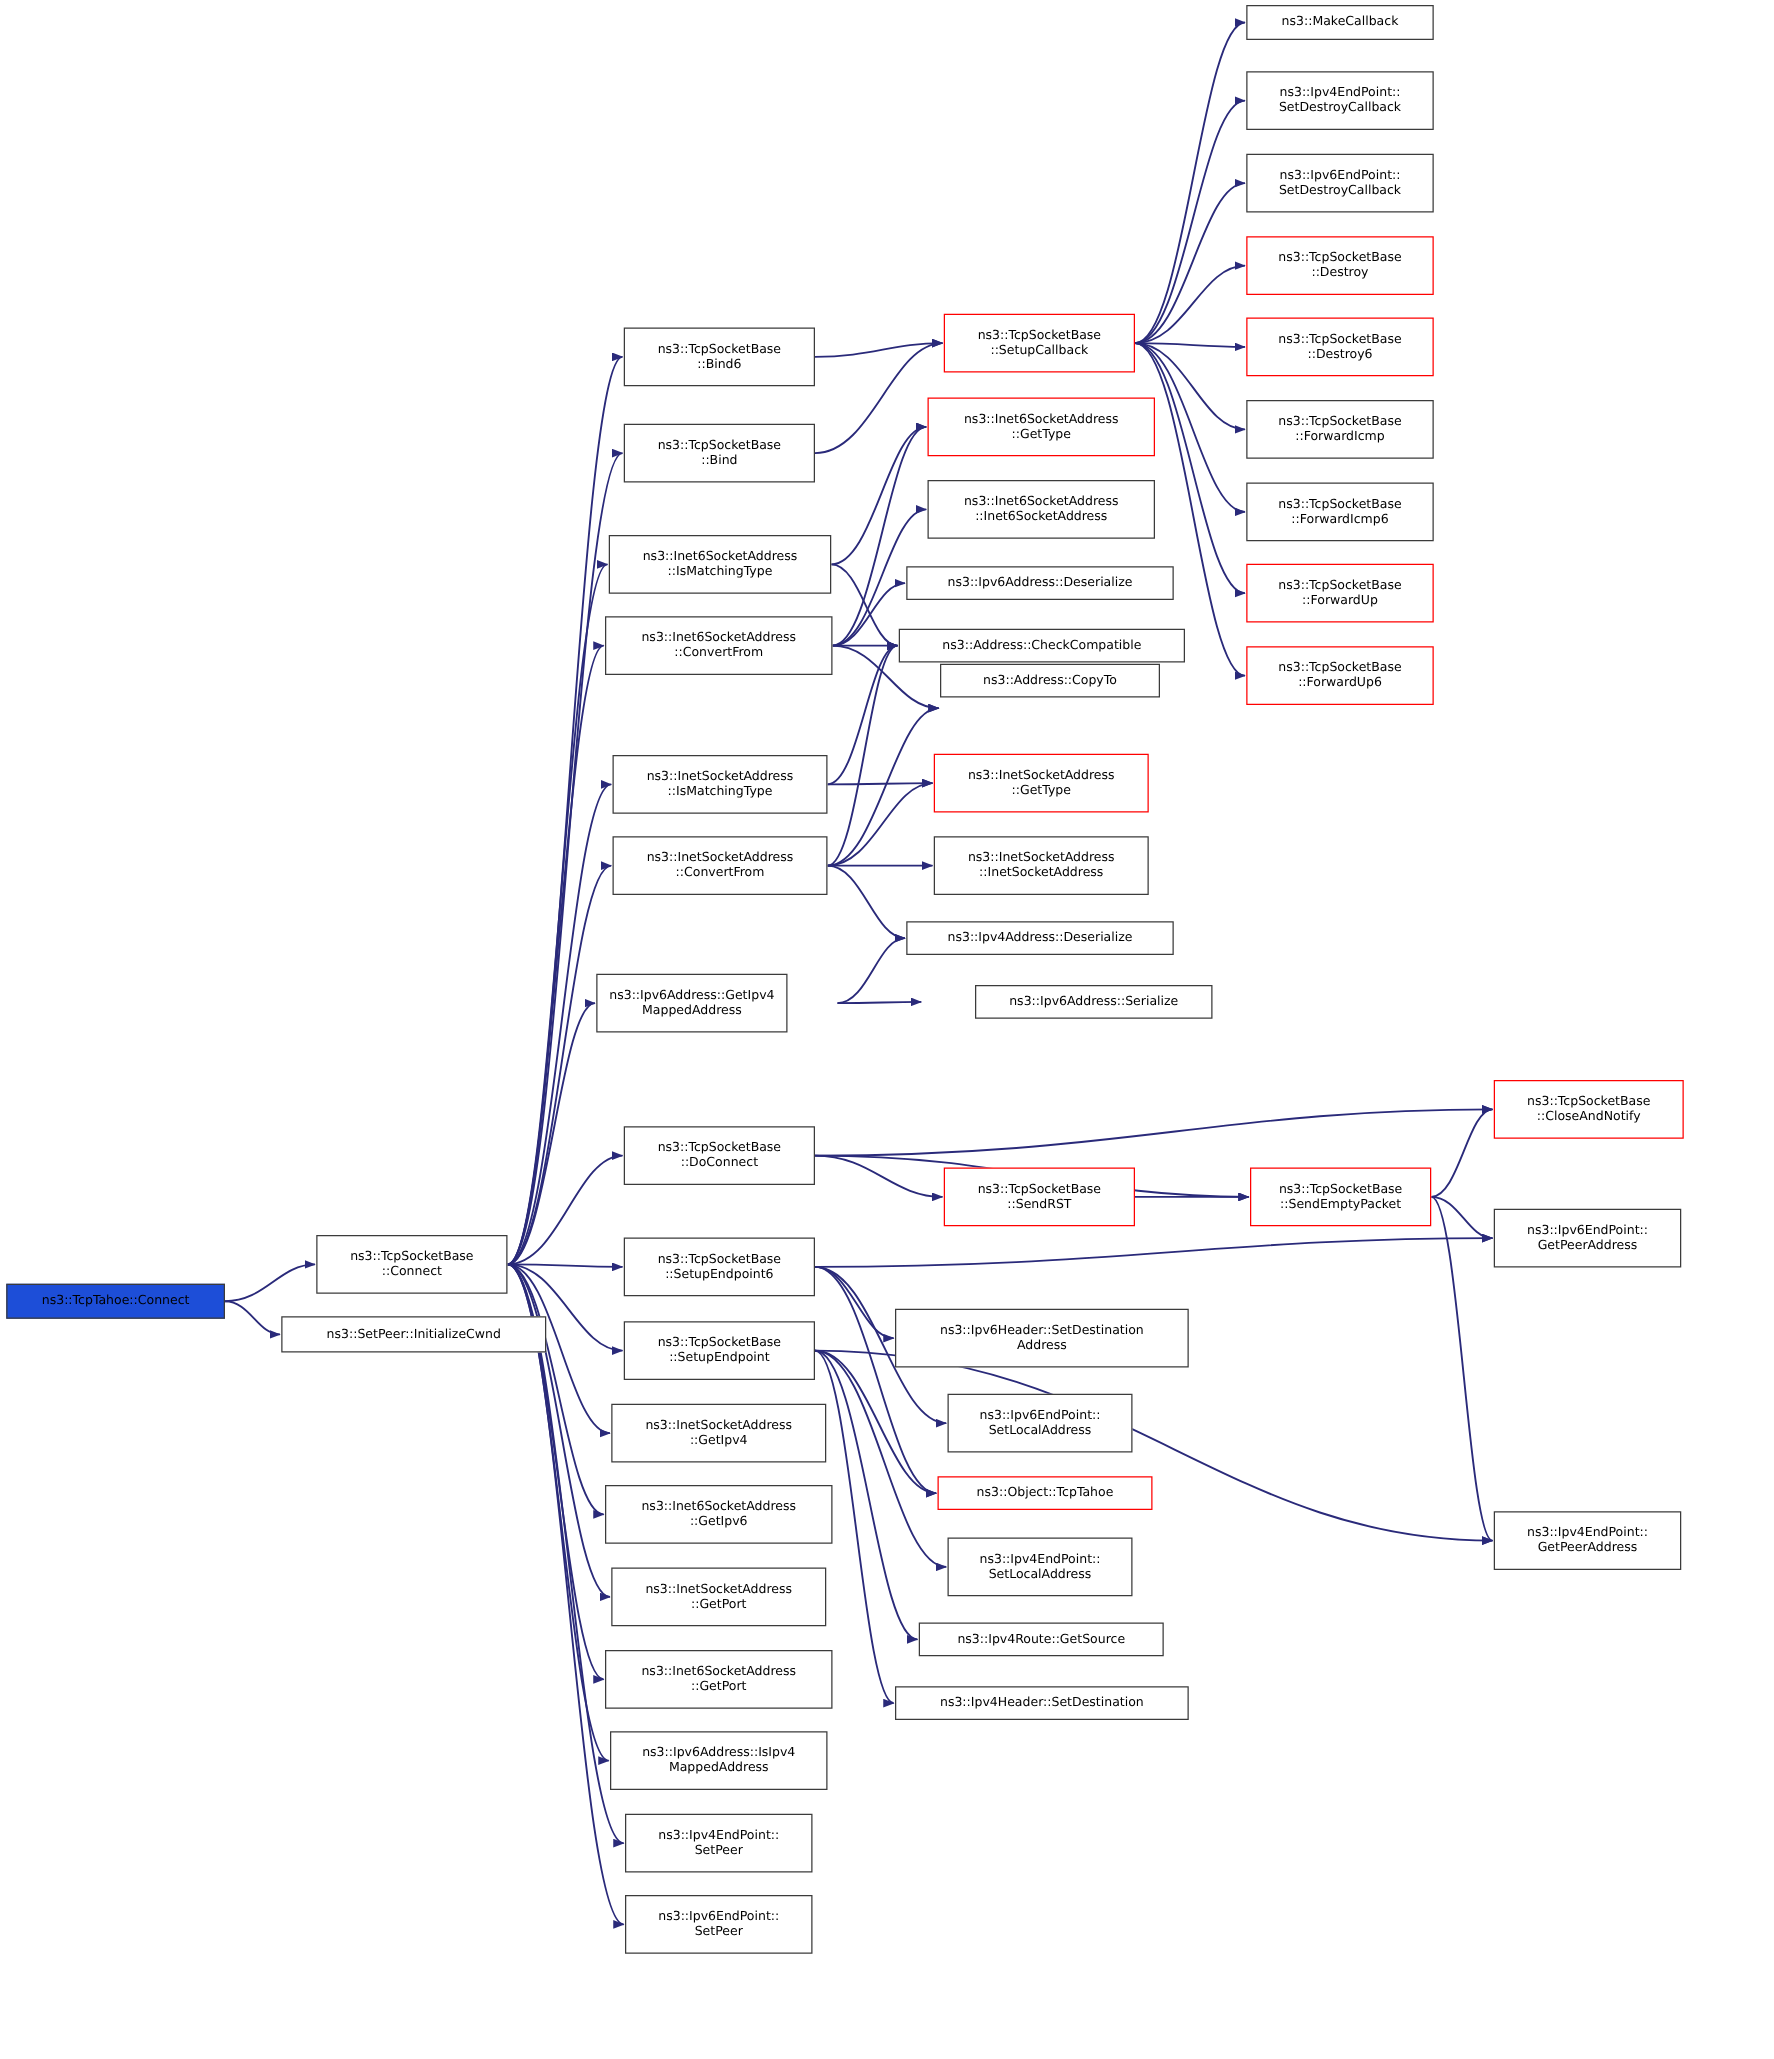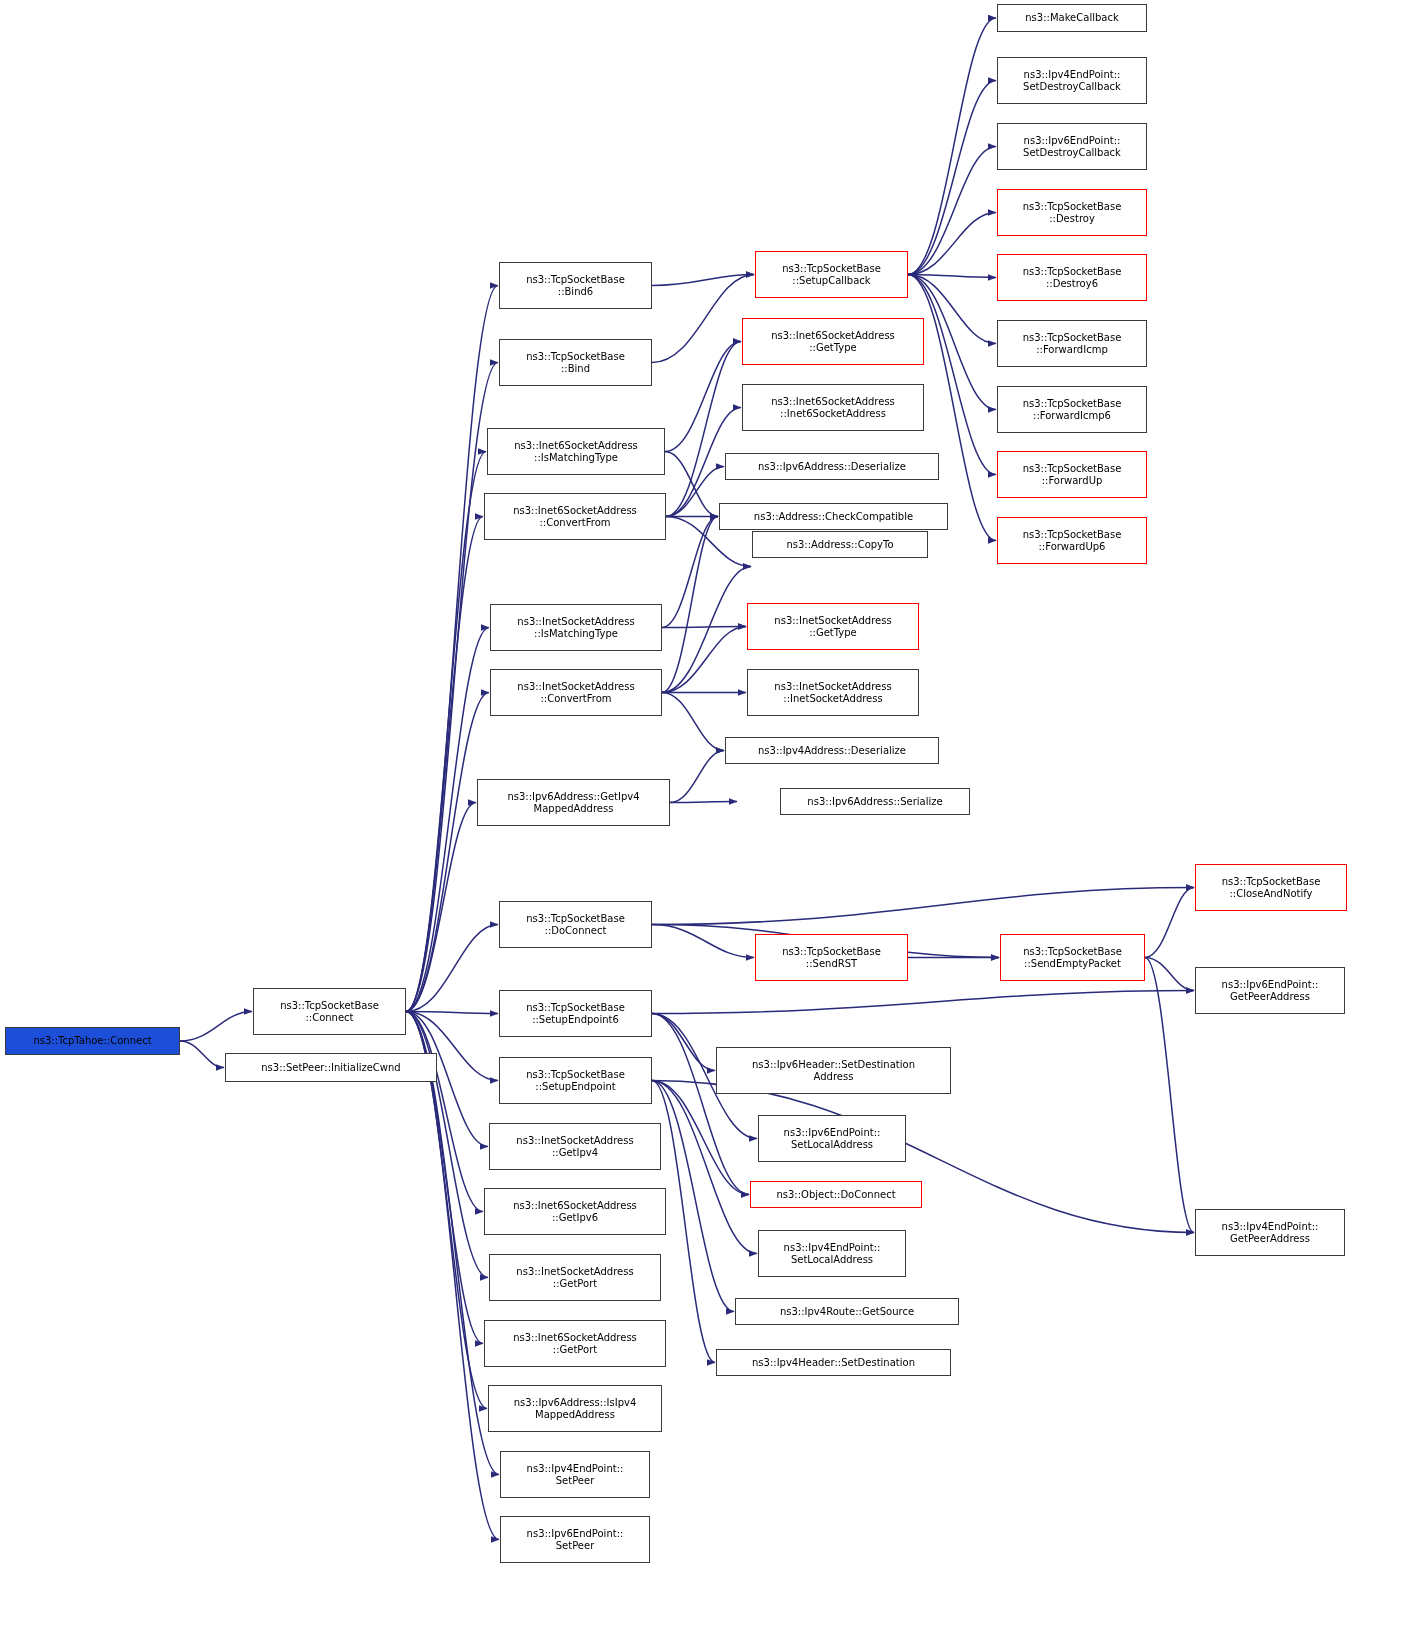--- a/index.html
+++ b/index.html
@@ -100,21 +100,21 @@
       <div class="node black" style="left: 499px; top: 339px; width: 153px; height: 47px;"><span>ns3::TcpSocketBase
 ::Bind</span></div>
       <div class="node black" style="left: 487px; top: 428px; width: 178px; height: 47px;"><span>ns3::Inet6SocketAddress
 ::IsMatchingType</span></div>
       <div class="node black" style="left: 484px; top: 493px; width: 182px; height: 47px;"><span>ns3::Inet6SocketAddress
 ::ConvertFrom</span></div>
       <div class="node black" style="left: 490px; top: 604px; width: 172px; height: 47px;"><span>ns3::InetSocketAddress
 ::IsMatchingType</span></div>
       <div class="node black" style="left: 490px; top: 669px; width: 172px; height: 47px;"><span>ns3::InetSocketAddress
 ::ConvertFrom</span></div>
-      <div class="node black" style="left: 477px; top: 779px; width: 193px; height: 47px;"><span>ns3::Ipv6Address::GetIpv4
+      <div class="node black" style="left: 477px; top: 779px; width: 153px; height: 47px;"><span>ns3::Ipv6Address::GetIpv4
 MappedAddress</span></div>
       <div class="node red" style="left: 755px; top: 251px; width: 153px; height: 47px;"><span>ns3::TcpSocketBase
 ::SetupCallback</span></div>
       <div class="node red" style="left: 742px; top: 318px; width: 182px; height: 47px;"><span>ns3::Inet6SocketAddress
 ::GetType</span></div>
       <div class="node black" style="left: 742px; top: 384px; width: 182px; height: 47px;"><span>ns3::Inet6SocketAddress
 ::Inet6SocketAddress</span></div>
       <div class="node black" style="left: 725px; top: 453px; width: 214px; height: 27px;"><span>ns3::Ipv6Address::Deserialize</span></div>
       <div class="node black" style="left: 719px; top: 503px; width: 229px; height: 27px;"><span>ns3::Address::CheckCompatible</span></div>
       <div class="node black" style="left: 752px; top: 531px; width: 176px; height: 27px;"><span>ns3::Address::CopyTo</span></div>
@@ -168,19 +168,19 @@
       <div class="node black" style="left: 488px; top: 1385px; width: 174px; height: 47px;"><span>ns3::Ipv6Address::IsIpv4
 MappedAddress</span></div>
       <div class="node black" style="left: 500px; top: 1451px; width: 150px; height: 47px;"><span>ns3::Ipv4EndPoint::
 SetPeer</span></div>
       <div class="node black" style="left: 500px; top: 1516px; width: 150px; height: 47px;"><span>ns3::Ipv6EndPoint::
 SetPeer</span></div>
       <div class="node black" style="left: 716px; top: 1047px; width: 235px; height: 47px;"><span>ns3::Ipv6Header::SetDestination
 Address</span></div>
       <div class="node black" style="left: 758px; top: 1115px; width: 148px; height: 47px;"><span>ns3::Ipv6EndPoint::
 SetLocalAddress</span></div>
-      <div class="node red" style="left: 750px; top: 1181px; width: 172px; height: 27px;"><span>ns3::Object::DoConnect</span></div>
+      <div class="node red" style="left: 750px; top: 1181px; width: 172px; height: 27px;"><span>ns3::Object::TcpTahoe</span></div>
       <div class="node black" style="left: 758px; top: 1230px; width: 148px; height: 47px;"><span>ns3::Ipv4EndPoint::
 SetLocalAddress</span></div>
-      <div class="node black" style="left: 735px; top: 1298px; width: 224px; height: 27px;"><span>ns3::Ipv4Route::GetSource</span></div>
+      <div class="node black" style="left: 735px; top: 1298px; width: 196px; height: 27px;"><span>ns3::Ipv4Route::GetSource</span></div>
       <div class="node black" style="left: 716px; top: 1349px; width: 235px; height: 27px;"><span>ns3::Ipv4Header::SetDestination</span></div>
     </div>
 </div>
 
 </body></html>

